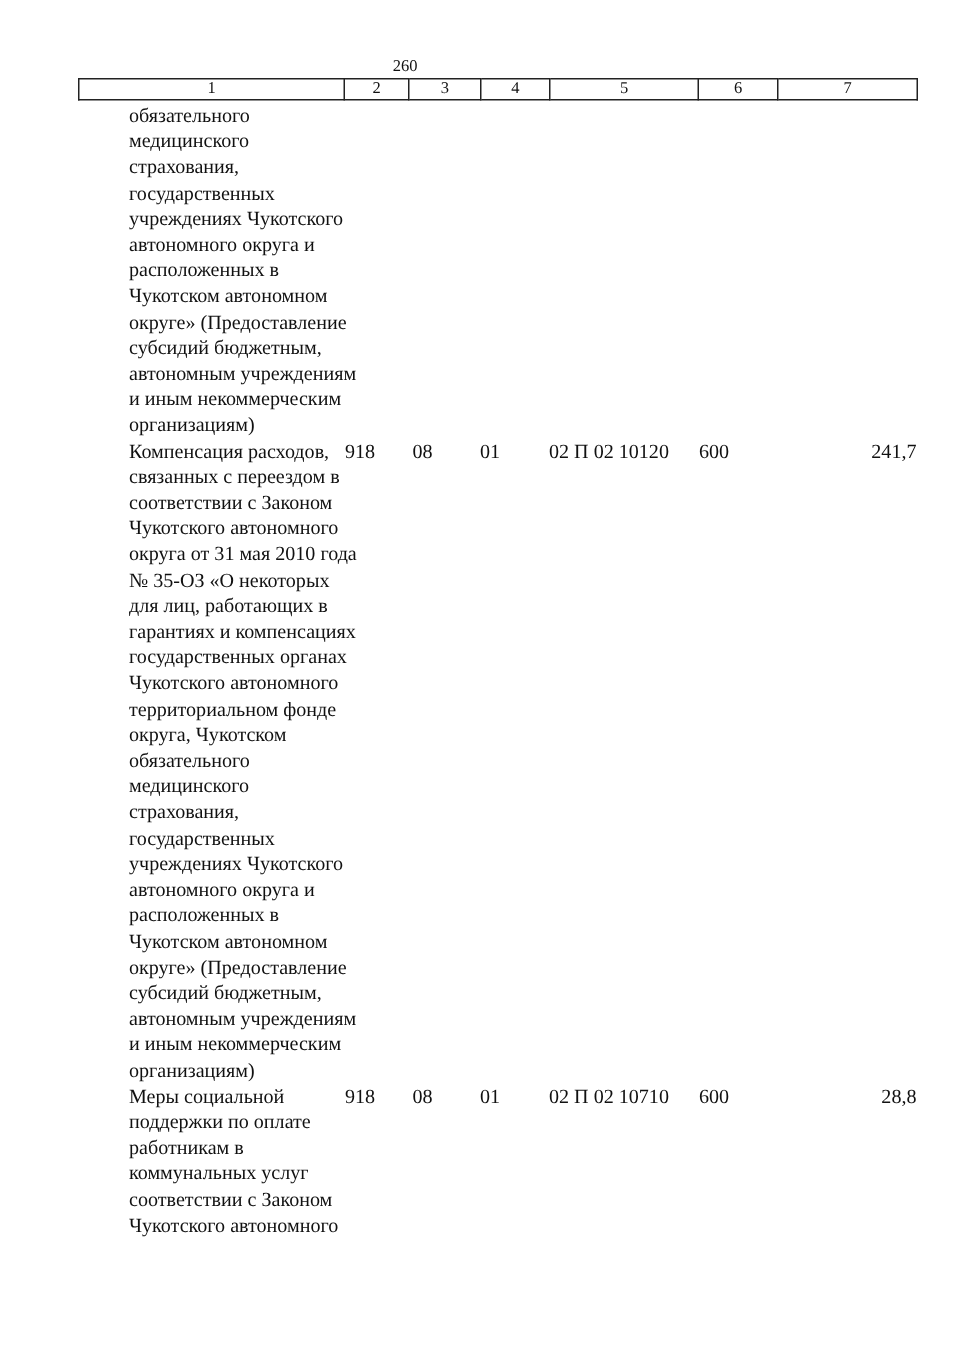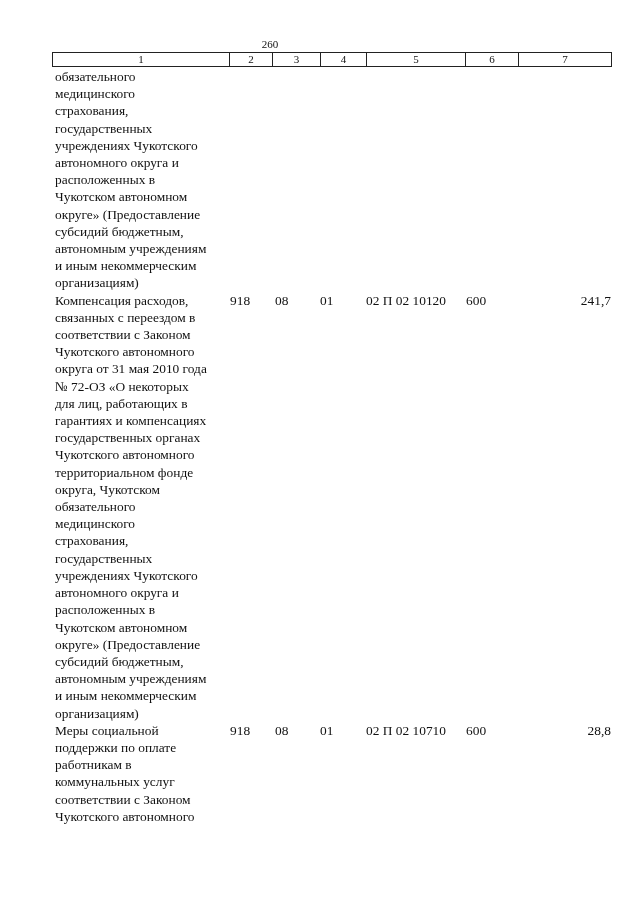--- a/index.html
+++ b/index.html
@@ -15,21 +15,21 @@
   .header-table {
     position: absolute; top: 52px; left: 52px;
     border-collapse: collapse; table-layout: fixed;
     font-size: 11px;
   }
   .header-table td {
     border: 1px solid #222; height: 13px; padding: 0;
     text-align: center; line-height: 13px;
   }
   .body-rows { position: absolute; top: 68px; left: 0; width: 640px; }
-  .row { position: relative; }
+  .row { position: relative; padding-left: 31px; }
   .cell {
     position: absolute; top: 0; font-size: 13.4px; line-height: 17.2px;
     white-space: nowrap;
   }
   .c1 { position: relative; left: 55px; width: 175px; white-space: normal; }
   .c1 .line { display: block; white-space: nowrap; font-size: 13.4px; line-height: 17.2px; }
   .c2 { left: 230px; }
   .c3 { left: 275px; }
   .c4 { left: 320px; }
   .c5 { left: 366px; }
@@ -84,21 +84,21 @@
     </div>
   </div>
 
   <div class="row">
     <div class="c1">
       <span class="line">Компенсация расходов,</span>
       <span class="line">связанных с переездом в</span>
       <span class="line">соответствии с Законом</span>
       <span class="line">Чукотского автономного</span>
       <span class="line">округа от 31 мая 2010 года</span>
-      <span class="line">№ 72-ОЗ «О некоторых</span>
+      <span class="line">№ 35-ОЗ «О некоторых</span>
       <span class="line">для лиц, работающих в</span>
       <span class="line">гарантиях и компенсациях</span>
       <span class="line">государственных органах</span>
       <span class="line">Чукотского автономного</span>
       <span class="line">территориальном фонде</span>
       <span class="line">округа, Чукотском</span>
       <span class="line">обязательного</span>
       <span class="line">медицинского</span>
       <span class="line">страхования,</span>
       <span class="line">государственных</span>

